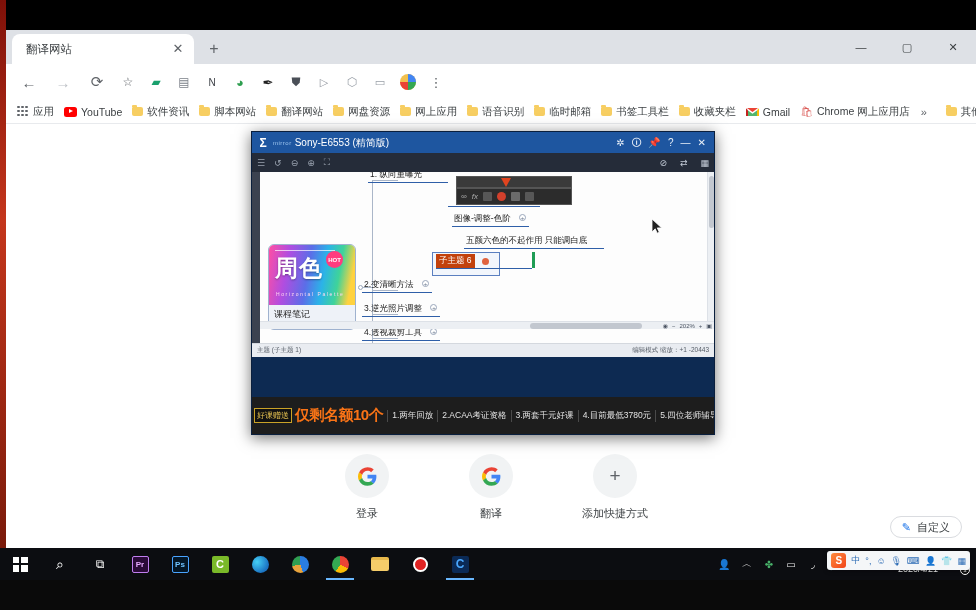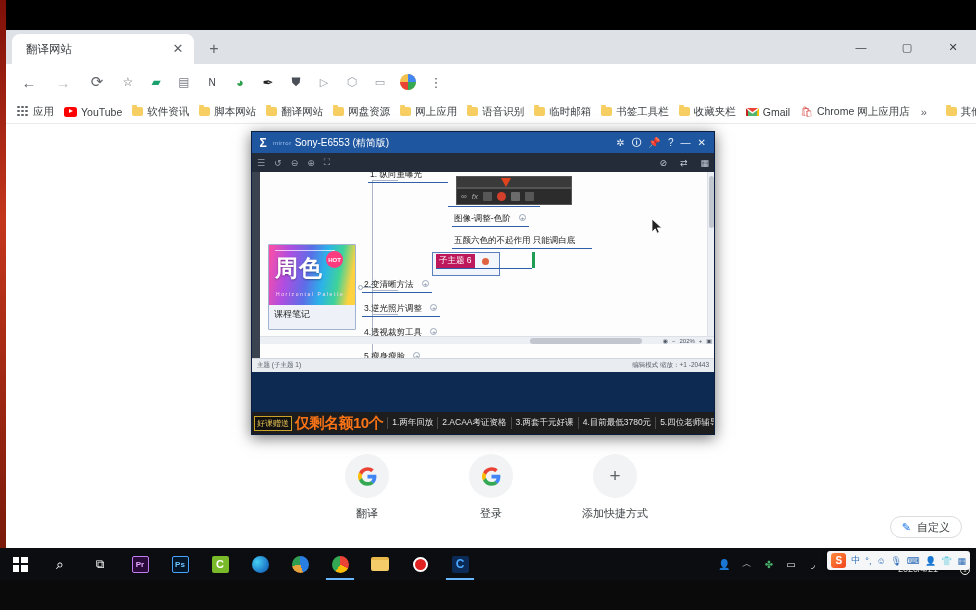--- a/index.html
+++ b/index.html
@@ -195,32 +195,32 @@
   }
   .node .plus {
     display: inline-block; width: 7px; height: 7px;
     border: 1px solid #9aa7bb; border-radius: 50%;
     font-size: 6px; line-height: 6px; text-align: center;
     color: #6d7b90; margin-left: 6px; vertical-align: 1px;
     background: #fff;
   }
   .node-sel {
     position: absolute;
-    font-size: 8.5px; color: #fff; background: #be185d;
+    font-size: 8.5px; color: #fff; background: #c2410c;
     padding: 1px 3px;
     border-bottom: 1.5px solid #2f5fa8;
   }
   .sel-box {
     position: absolute;
     border: 1px solid #5a7fc0;
     background: rgba(220,232,250,.35);
   }
   .img-node {
     position: absolute;
-    border: 1px solid #9fb2cf; border-radius: 1px;
+    border: 1px solid #9fb2cf; border-radius: 6px;
     background: #eef2f8;
     overflow: hidden;
   }
   .img-thumb {
     height: 60px;
     background: linear-gradient(100deg,#ff4fa3 0%,#b14de0 22%,#5b6ee8 45%,#2bb3e8 62%,#3fd39a 78%,#ffd23f 92%);
     position: relative;
   }
   .img-thumb .cnz {
     position: absolute; left: 6px; top: 8px;
@@ -292,21 +292,21 @@
   .zoombar span { line-height: 1; }
   .app-status {
     height: 14px; background: #e9ecf1;
     border-top: 1px solid #d4d8de;
     display: flex; align-items: center; padding: 0 5px;
     font-size: 6.5px; color: #555c66;
   }
   .app-status .sp { flex: 1; }
 
   .ad-bar {
-    height: 22px; background: #1d1d1d;
+    height: 37px; background: #1d1d1d;
     display: flex; align-items: center; padding: 0 2px;
     overflow: hidden;
     margin-top: 40px;
   }
   .ad-tag {
     background: #111; border: 1px solid #c9a227;
     color: #e8c351; font-size: 8px; padding: 1px 2px;
     margin-right: 3px; white-space: nowrap;
   }
   .ad-head {
@@ -528,32 +528,32 @@
       <div class="shortcut-row">
         <div class="shortcut">
           <div class="sc-circle">
             <svg width="19" height="19" viewBox="0 0 48 48">
                 <path fill="#EA4335" d="M24 9.5c3.5 0 6.6 1.2 9 3.6l6.7-6.7C35.6 2.6 30.2.5 24 .5 14.6.5 6.5 5.9 2.6 13.8l7.8 6.1C12.3 14 17.6 9.5 24 9.5z"></path>
                 <path fill="#4285F4" d="M46.5 24.5c0-1.6-.15-3.2-.45-4.7H24v9h12.7c-.6 3-2.3 5.6-4.9 7.3l7.6 5.9c4.4-4.1 7.1-10.2 7.1-17.5z"></path>
                 <path fill="#FBBC05" d="M10.4 28.4c-.5-1.4-.8-2.9-.8-4.4s.3-3 .8-4.4l-7.8-6.1C1 16.7 0 20.2 0 24s1 7.3 2.6 10.5l7.8-6.1z"></path>
                 <path fill="#34A853" d="M24 47.5c6.2 0 11.5-2 15.4-5.6l-7.6-5.9c-2.1 1.4-4.8 2.2-7.8 2.2-6.4 0-11.7-4.5-13.6-10.4l-7.8 6.1C6.5 42.1 14.6 47.5 24 47.5z"></path>
               </svg>
           </div>
-          <div class="sc-label">翻译</div>
+          <div class="sc-label">登录</div>
         </div>
         <div class="shortcut">
           <div class="sc-circle">
             <svg width="19" height="19" viewBox="0 0 48 48">
                 <path fill="#EA4335" d="M24 9.5c3.5 0 6.6 1.2 9 3.6l6.7-6.7C35.6 2.6 30.2.5 24 .5 14.6.5 6.5 5.9 2.6 13.8l7.8 6.1C12.3 14 17.6 9.5 24 9.5z"></path>
                 <path fill="#4285F4" d="M46.5 24.5c0-1.6-.15-3.2-.45-4.7H24v9h12.7c-.6 3-2.3 5.6-4.9 7.3l7.6 5.9c4.4-4.1 7.1-10.2 7.1-17.5z"></path>
                 <path fill="#FBBC05" d="M10.4 28.4c-.5-1.4-.8-2.9-.8-4.4s.3-3 .8-4.4l-7.8-6.1C1 16.7 0 20.2 0 24s1 7.3 2.6 10.5l7.8-6.1z"></path>
                 <path fill="#34A853" d="M24 47.5c6.2 0 11.5-2 15.4-5.6l-7.6-5.9c-2.1 1.4-4.8 2.2-7.8 2.2-6.4 0-11.7-4.5-13.6-10.4l-7.8 6.1C6.5 42.1 14.6 47.5 24 47.5z"></path>
               </svg>
           </div>
-          <div class="sc-label">登录</div>
+          <div class="sc-label">翻译</div>
         </div>
         <div class="shortcut">
           <div class="sc-circle">+</div>
           <div class="sc-label">添加快捷方式</div>
         </div>
       </div>
 
       <div class="customize-btn">
         <span class="pencil-icon">✎</span>
         <span>自定义</span>
@@ -647,21 +647,21 @@
           <i class="act"></i>
           <i class="folder"></i>
           <i></i>
         </div>
         <div class="connector" style="left:188px;top:34px;width:92px;height:1.3px;background:#2f5fa8;"></div>
 
         <div class="node" style="left:192px; top:40px;">
           <span>图像-调整-色阶</span>
           <span class="plus">+</span>
         </div>
-        <div class="node" style="left:192px; top:62px; width:140px;">
+        <div class="node" style="left:204px; top:62px; width:140px;">
           <span>五颜六色的不起作用 只能调白底</span>
         </div>
 
         <div class="sel-box" style="left:172px;top:80px;width:68px;height:24px;"></div>
         <div class="node-sel" style="left:176px; top:82px;">子主题 6</div>
         <div style="position:absolute;left:222px;top:86px;width:7px;height:7px;border-radius:50%;background:#e0633f;"></div>
         <div class="green-bar" style="left:272px;top:80px;height:16px;"></div>
         <div class="connector" style="left:176px;top:96px;width:96px;height:1.3px;background:#2f5fa8;"></div>
 
         <div class="vscroll">

